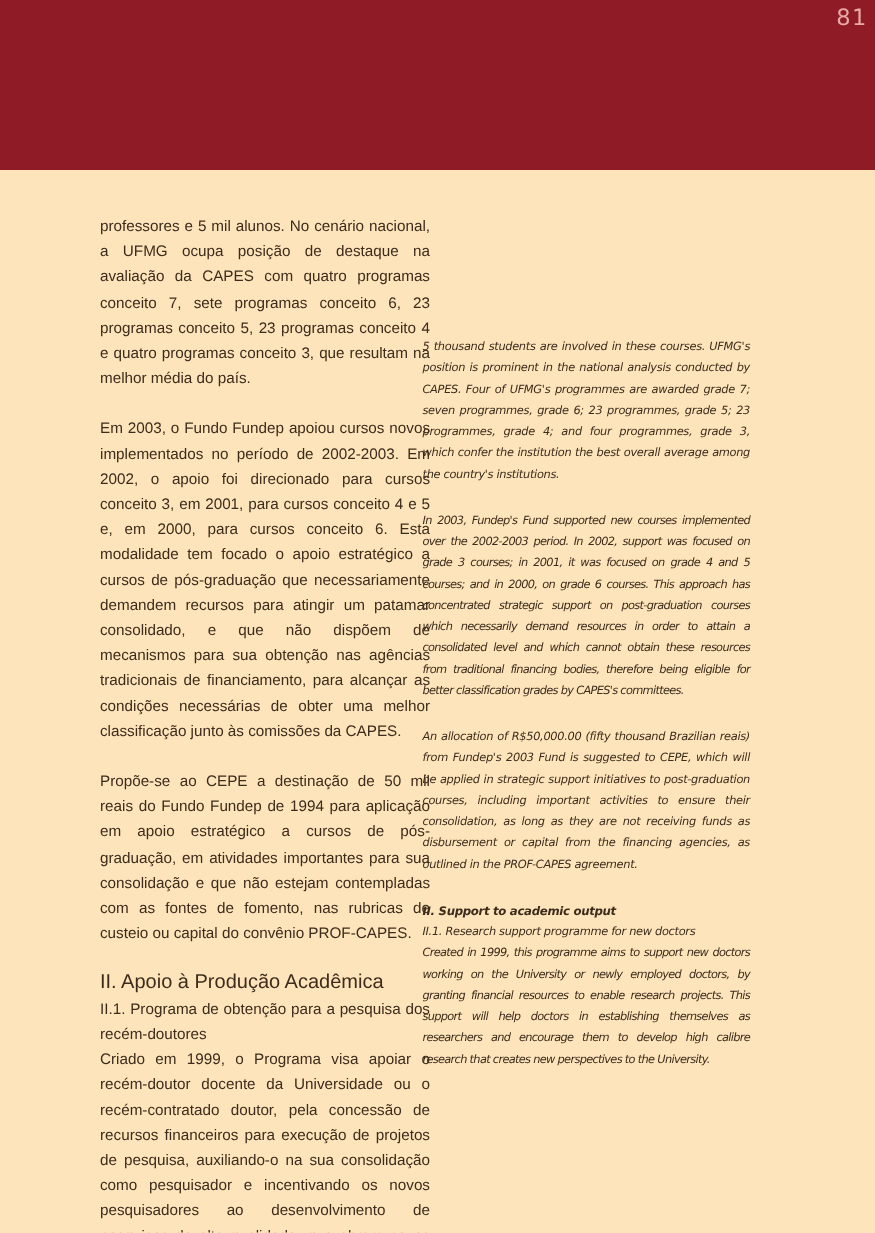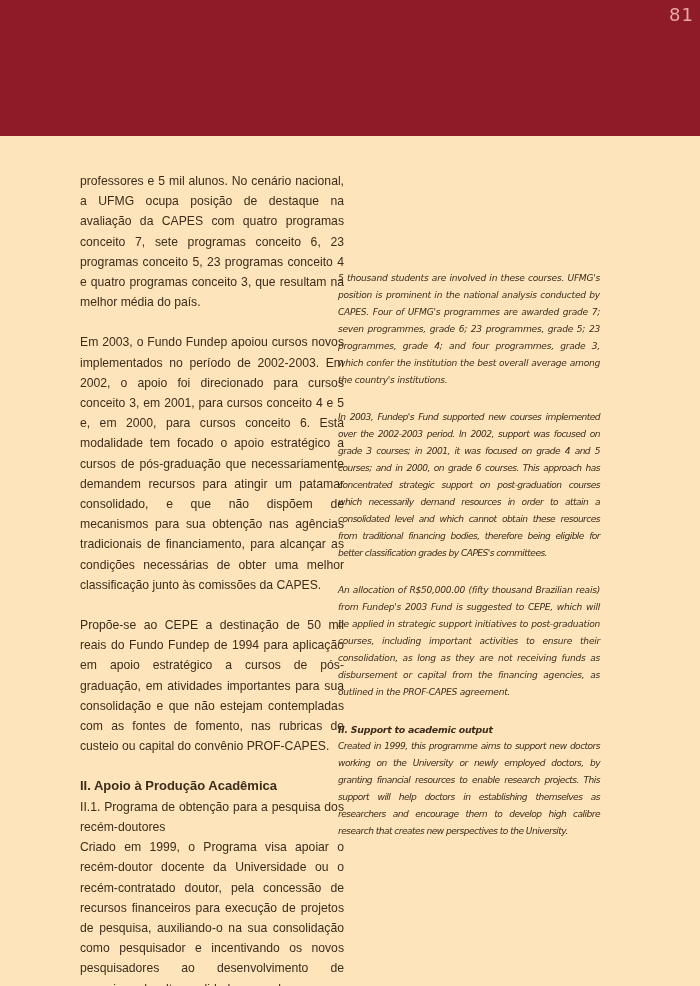--- a/index.html
+++ b/index.html
@@ -29,21 +29,21 @@
     .col-en {
       position: absolute; left: 338px; top: 270px; width: 262px;
       font-family: "DejaVu Sans", sans-serif;
       font-style: italic; font-size: 9.1px; line-height: 17px;
       text-align: justify; color: #3d2c1c; letter-spacing: -0.25px;
     }
     .col-pt p, .col-en p { margin: 0; }
     .col-pt p.para { margin-bottom: 20px; margin-top: 20px; }
     .col-en p.para { margin-bottom: 20px; }
     .col-en p.tight { letter-spacing: -0.55px; }
-    .heading-pt { font-weight: bold; font-size: 13px; }
+    .heading-pt { font-weight: normal; font-size: 16px; }
     .heading-en { font-weight: bold; font-size: 9.4px; }
   </style>
 </head>
 <body>
 
 <div class="header-band">
   <div class="page-number">81</div>
 </div>
 
 <div class="col-pt">
@@ -53,14 +53,15 @@
   <p class="heading-pt">II.  Apoio à Produção Acadêmica</p>
   <p>II.1. Programa de obtenção para a pesquisa dos recém-doutores</p>
   <p>Criado em 1999, o Programa visa apoiar o recém-doutor docente da Universidade ou o recém-contratado doutor, pela concessão de recursos financeiros para execução de projetos de pesquisa, auxiliando-o na sua consolidação como pesquisador e incentivando os novos pesquisadores ao desenvolvimento de pesquisas de alta qualidade, que abram novas perspectivas para a Universidade.</p>
 </div>
 
 <div class="col-en">
   <p class="para">5 thousand students are involved in these courses. UFMG's position is prominent in the national analysis conducted by CAPES.  Four of UFMG's programmes are awarded grade 7; seven programmes, grade 6; 23 programmes, grade 5; 23 programmes, grade 4; and four programmes, grade 3, which confer the institution the best overall average among the country's institutions.</p>
   <p class="para tight">In 2003, Fundep's Fund supported new courses implemented over the 2002-2003 period. In 2002, support was focused on grade 3 courses; in 2001, it was focused on grade 4 and 5 courses; and in 2000, on grade 6 courses. This approach has concentrated strategic support on post-graduation courses which necessarily demand resources in order to attain a consolidated level and which cannot obtain these resources from traditional financing bodies, therefore being eligible for better classification grades by CAPES's committees.</p>
   <p class="para">An allocation of R$50,000.00 (fifty thousand Brazilian reais) from Fundep's 2003 Fund is suggested to CEPE, which will be applied in strategic support initiatives to post-graduation courses, including important activities to ensure their consolidation, as long as they are not receiving funds as disbursement or capital from the financing agencies, as outlined in the PROF-CAPES agreement.</p>
   <p class="heading-en">II.   Support to academic output</p>
+  <p>II.1.  Research support programme for new doctors</p>
   <p class="tight">Created in 1999, this programme aims to support new doctors working on the University or newly employed doctors, by granting financial resources to enable research projects. This support will help doctors in establishing themselves as researchers and encourage them to develop high calibre research that creates new perspectives to the University.</p>
 </div>
 
 </body></html>

